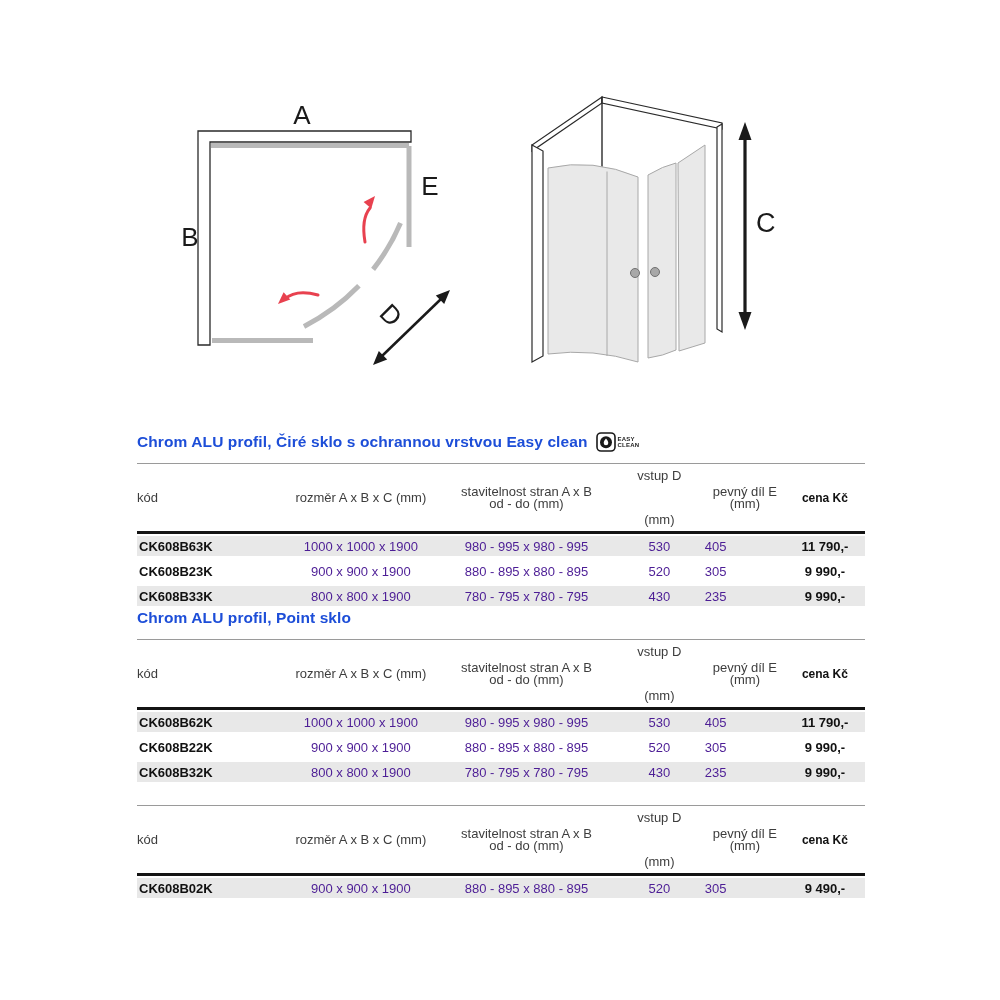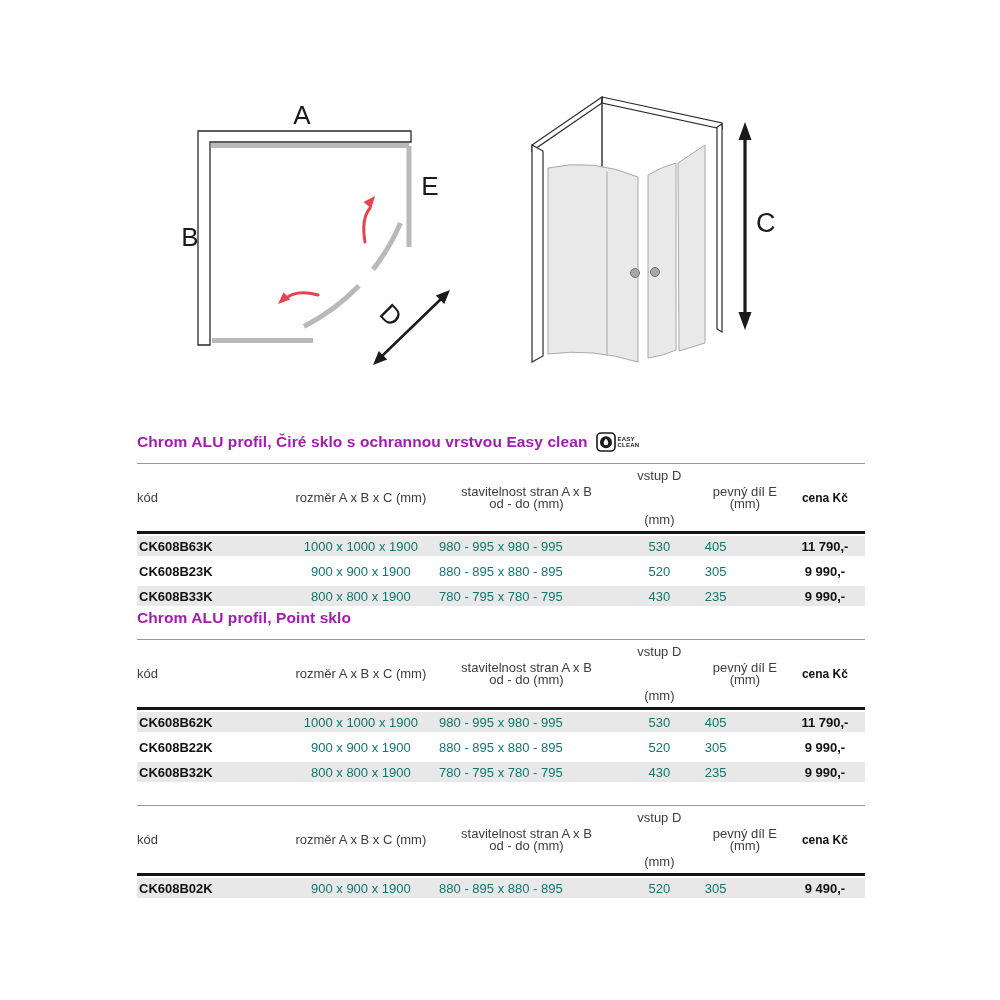--- a/index.html
+++ b/index.html
@@ -10,43 +10,43 @@
   
   .diag-left{position:absolute;left:165px;top:85px;}
   .diag-right{position:absolute;left:515px;top:80px;}
 
   
   .tables{position:absolute;left:137px;top:432px;width:728px;}
   .product-section{position:absolute;left:0;right:0;}
   .s1{top:0;} .s2{top:176px;} .s3{top:362px;}
 
   .sec-title-row{display:flex;align-items:center;gap:8px;height:20px;}
-  .sec-title{margin:0;font-size:15.5px;font-weight:bold;color:#a21caf;letter-spacing:.1px;}
+  .sec-title{margin:0;font-size:15.5px;font-weight:bold;color:#1d4ed8;letter-spacing:.1px;}
 
   .ec-badge{display:flex;align-items:center;gap:2px;}
   .ec-text{display:flex;flex-direction:column;font-size:6px;line-height:6px;font-weight:bold;color:#1a1a1a;letter-spacing:.2px;}
 
   .thead{display:flex;align-items:center;margin-top:11px;padding:6px 0 5px;
          border-top:1px solid #9a9a9a;border-bottom:3px solid #141414;}
   .th{font-size:13px;line-height:12px;color:#3d3d3d;}
   .two{display:flex;flex-direction:column;align-items:center;text-align:center;}
 
   .col-kod{flex:0 0 20%;text-align:left;}
   .col-rozmer{flex:0 0 21.5%;text-align:center;}
-  .col-stav{flex:0 0 24%;text-align:left;}
+  .col-stav{flex:0 0 24%;text-align:center;}
   .col-vstup{flex:0 0 12.5%;text-align:center;gap:32px;}
   .col-pevny{flex:0 0 11%;}
   .col-cena{flex:0 0 11%;text-align:center;}
   .th.col-cena{font-weight:bold;color:#111;font-size:12px;}
 
   .tbody{margin-top:2px;}
   .tr{display:flex;align-items:center;height:20px;margin-bottom:5px;font-size:13px;}
   .tr:last-child{margin-bottom:0;}
   .tr:nth-child(odd){background:#e8e8e8;}
-  .cell{color:#0f766e;}
+  .cell{color:#4c1d95;}
   .cell.col-kod{font-weight:bold;color:#111;padding-left:2px;box-sizing:border-box;}
   .cell.col-cena{font-weight:bold;color:#111;}
 </style>
 </head>
 <body>
 
 <div class="page">
 
   <svg class="diag-left" width="330" height="320" viewBox="0 0 330 320">
     <path d="M33 46 H246 V57 H45 V260 H33 Z" fill="#ffffff" stroke="#2a2a2a" stroke-width="1.3"></path>

